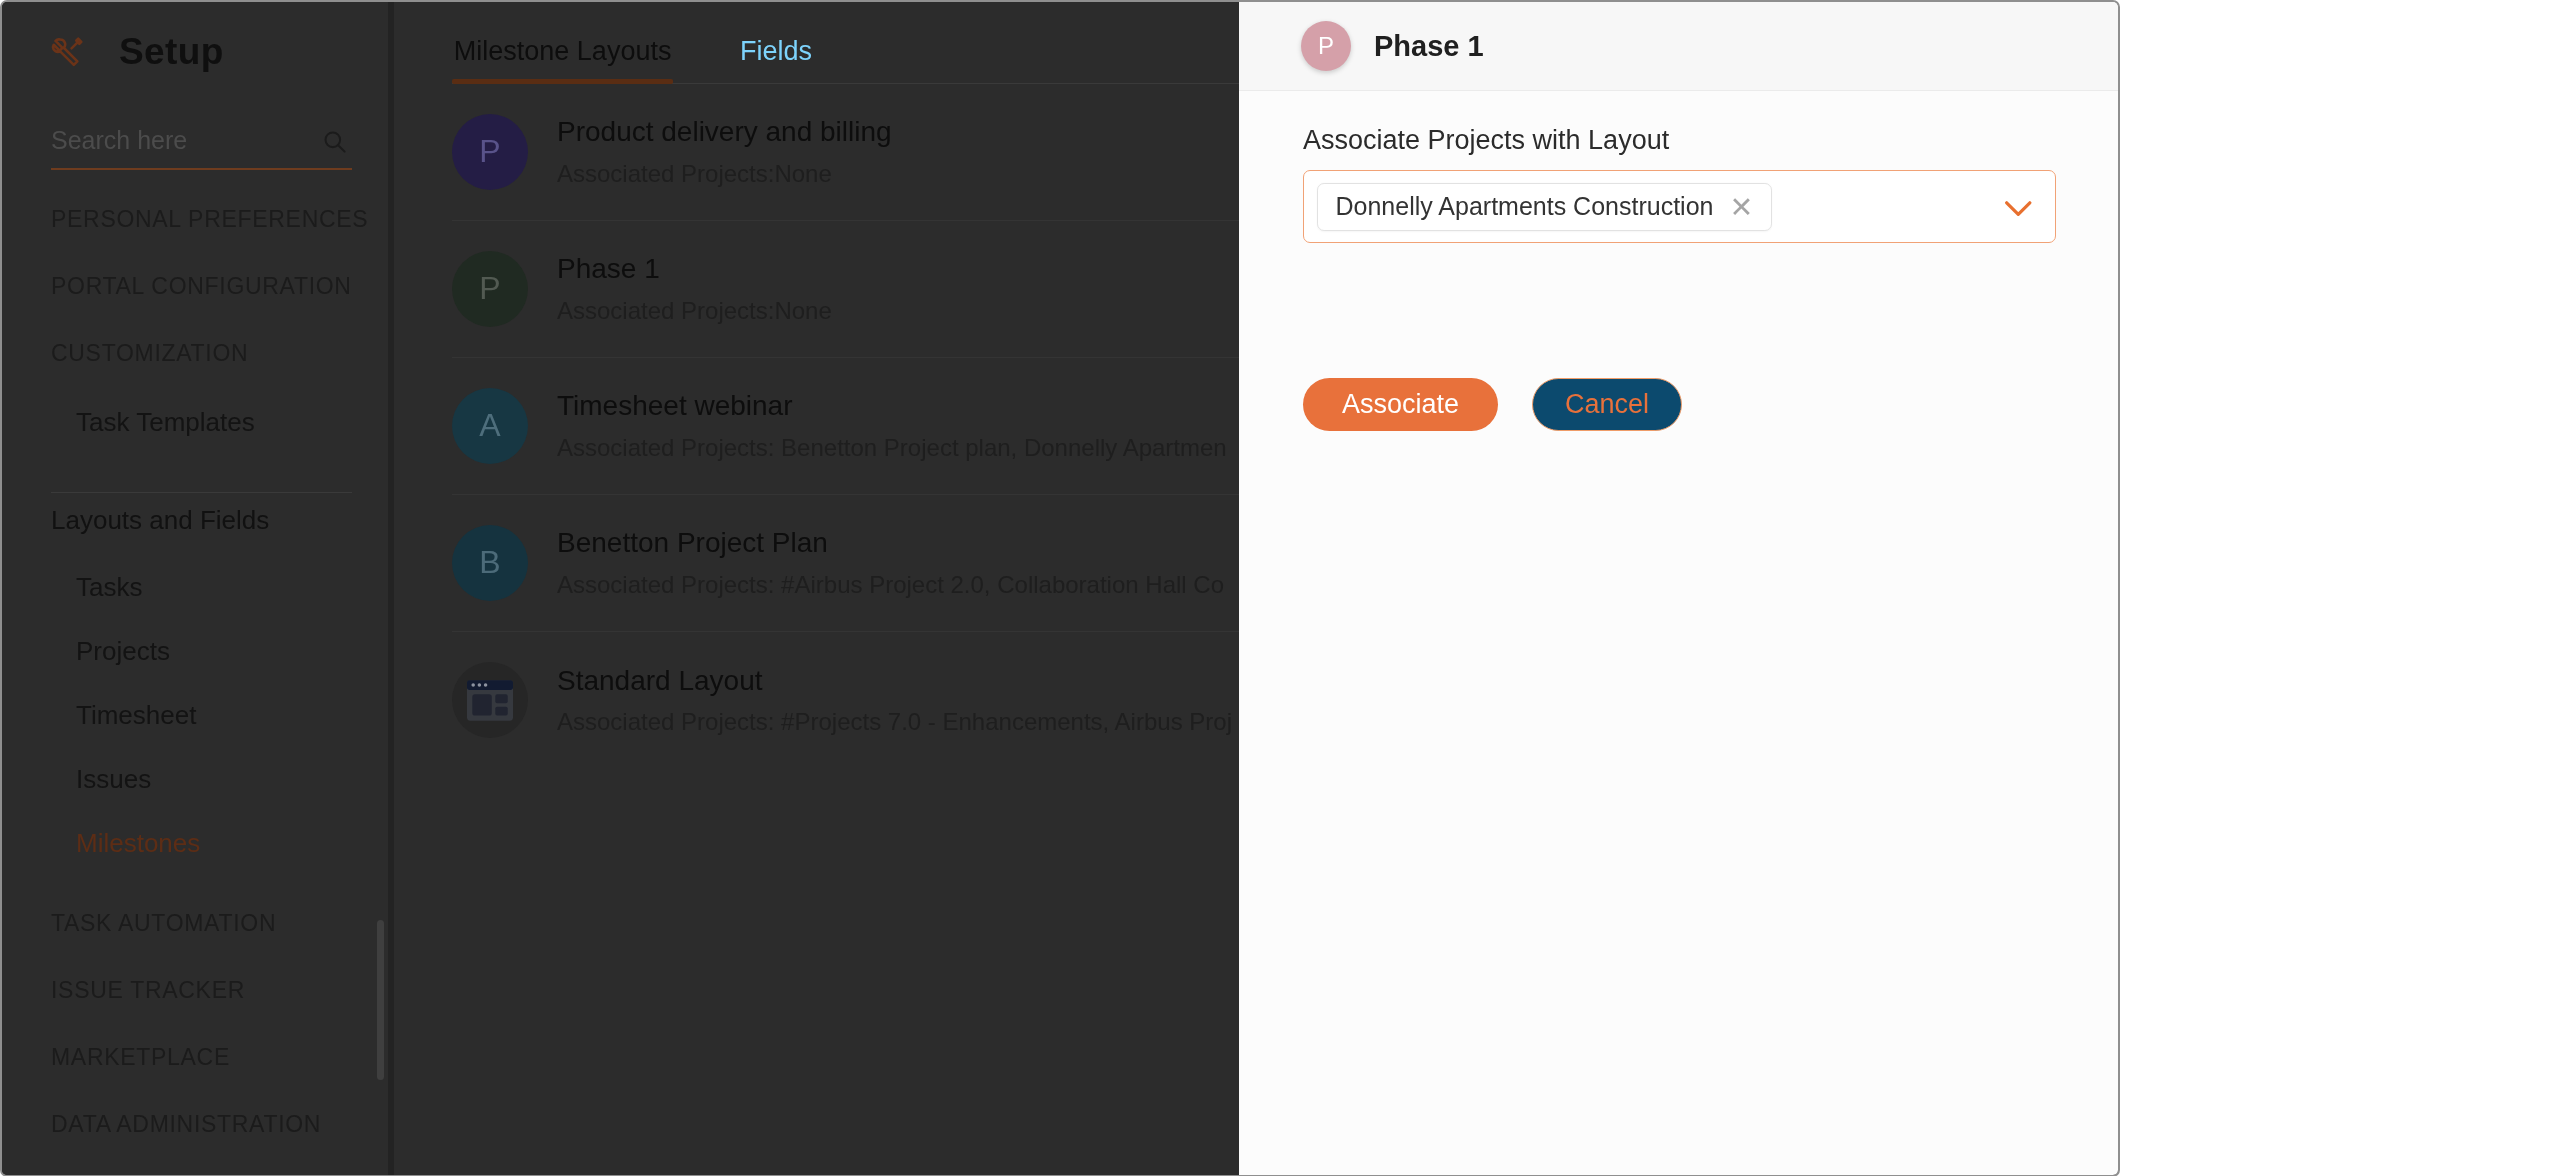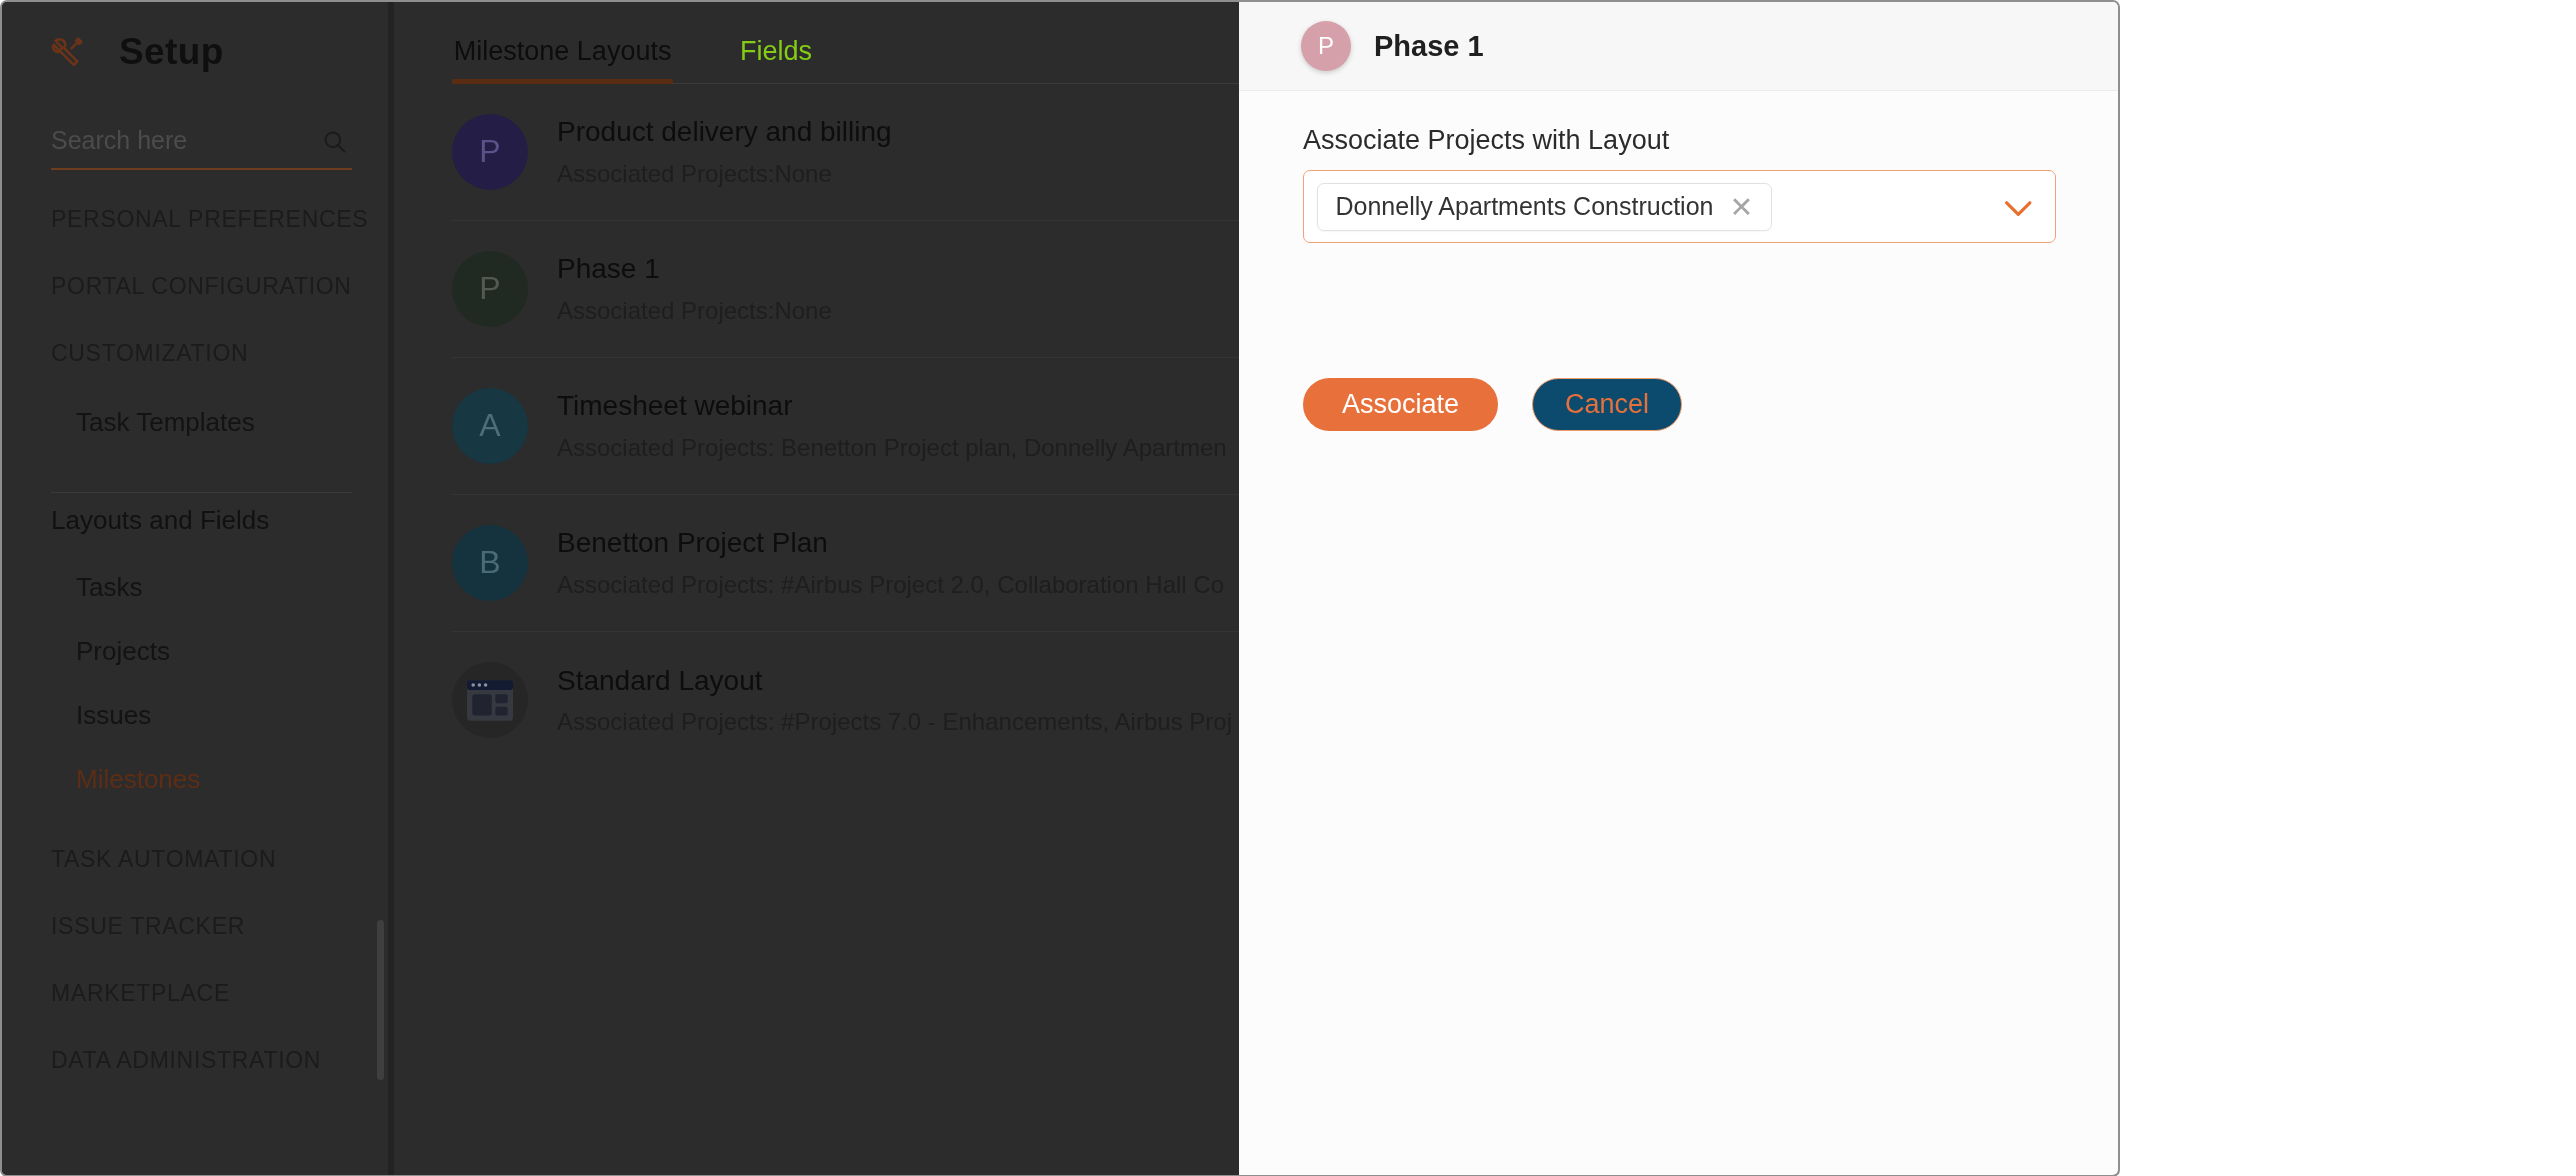--- a/index.html
+++ b/index.html
@@ -49,21 +49,21 @@
   .nav-sub    { font-size:26px; color:#131313; padding-left:25px; font-weight:400; }
   .nav-divider { border:none; border-top:0.9px solid #3a3a3a; width:301px; margin:18px 0 12.5px 0; }
   .sidebar-scroll-thumb {
     position:absolute; right:3.6px; top:918px; width:7.1px; height:160px;
     background:#3f3f3f; border-radius:3.6px;
   }
 
   
   .content { flex:1; padding-left:58px; min-width:0; }
   .tabs { display:flex; gap:65px; padding-top:21.4px; border-bottom:0.9px solid #3a3a3a; width:1783px; }
-  .tab { font-size:27px; color:#84cc16; padding:12.5px 1.8px 16px 1.8px; cursor:pointer; position:relative; }
+  .tab { font-size:27px; color:#7dd3fc; padding:12.5px 1.8px 16px 1.8px; cursor:pointer; position:relative; }
   .tab.active { color:#0d0d0d; font-weight:400; }
   .tab.active::after {
     content:""; position:absolute; left:0; right:0; bottom:-0.9px; height:4.5px;
     background:#5a2d13; border-radius:1.8px;
   }
 
   .layout-list { width:1783px; }
   .layout-row {
     height:137px; display:flex; align-items:center;
     border-bottom:0.9px solid #343434; cursor:pointer;
@@ -165,20 +165,23 @@
           </div>
         <hr class="nav-divider">
         <div class="nav-item">
             <span class="nav-group">Layouts and Fields</span>
           </div>
         <div class="nav-item tight">
             <span class="nav-sub">Tasks</span>
           </div>
         <div class="nav-item tight">
             <span class="nav-sub">Projects</span>
+          </div>
+        <div class="nav-item tight">
+            <span class="nav-sub">Timesheet</span>
           </div>
         <div class="nav-item tight">
             <span class="nav-sub">Issues</span>
           </div>
         <div class="nav-item tight">
             <span class="nav-sub" style="color: rgb(93, 45, 21);">Milestones</span>
           </div>
         <div class="nav-item" style="margin-top:18px">
             <span class="nav-section">TASK AUTOMATION</span>
           </div>

